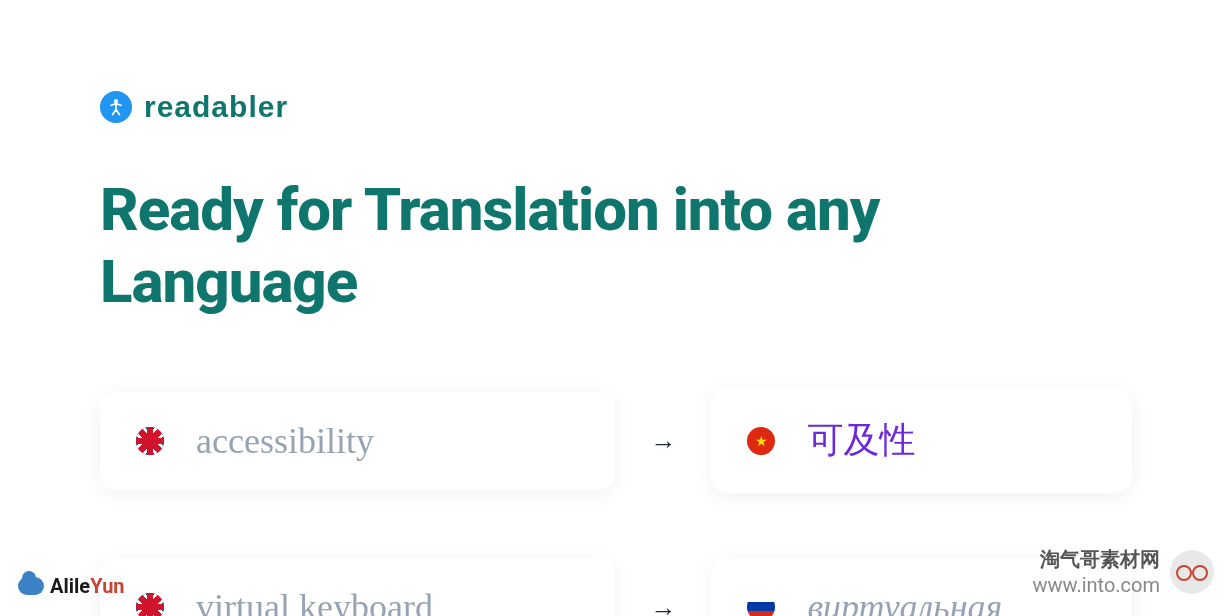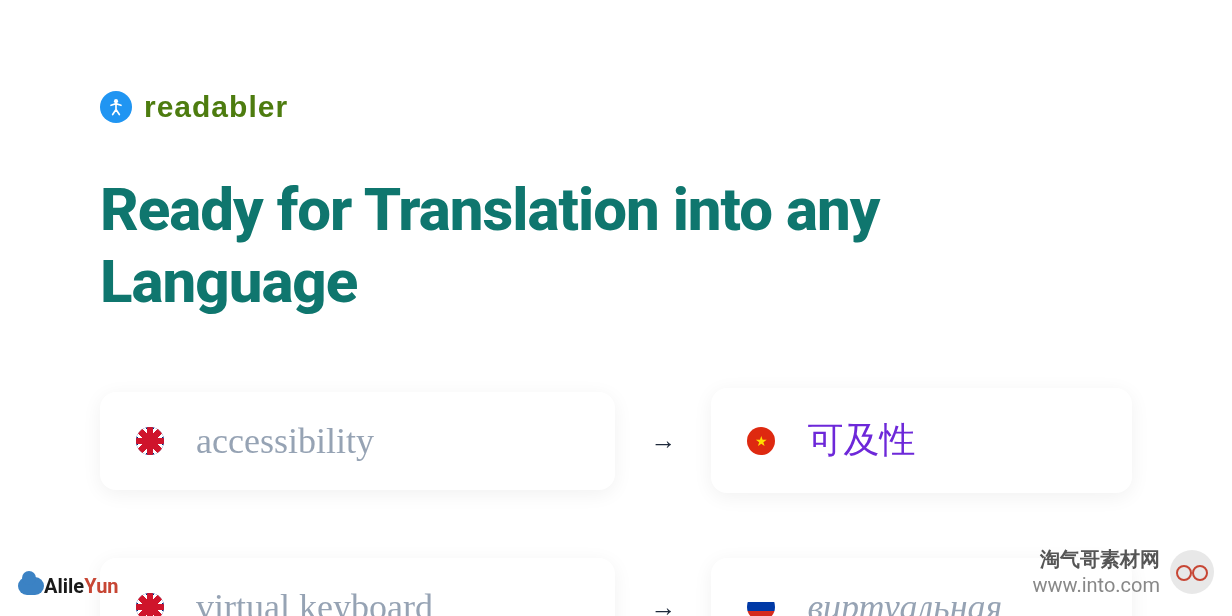--- a/index.html
+++ b/index.html
@@ -33,21 +33,21 @@
       align-items: center;
       justify-content: center;
     }
     .brand-icon svg {
       width: 20px;
       height: 20px;
     }
     .brand-text {
       font-size: 30px;
       font-weight: 700;
-      color: #4d7c0f;
+      color: #0f766e;
       letter-spacing: 1px;
       font-family: 'Comic Sans MS', cursive, sans-serif;
     }
     .heading {
       font-size: 60px;
       font-weight: 800;
       color: #0f766e;
       line-height: 1.2;
       margin-bottom: 70px;
       letter-spacing: -1px;
@@ -141,20 +141,21 @@
       font-size: 26px;
       font-weight: 700;
       color: #1e293b;
     }
     .watermark-left {
       position: absolute;
       bottom: 18px;
       left: 18px;
       display: flex;
       align-items: center;
+      gap: 6px;
       font-size: 20px;
       font-weight: 700;
       color: #1a1a1a;
       z-index: 10;
     }
     .cloud-icon {
       width: 26px;
       height: 18px;
       background: #3b82c4;
       border-radius: 10px;

